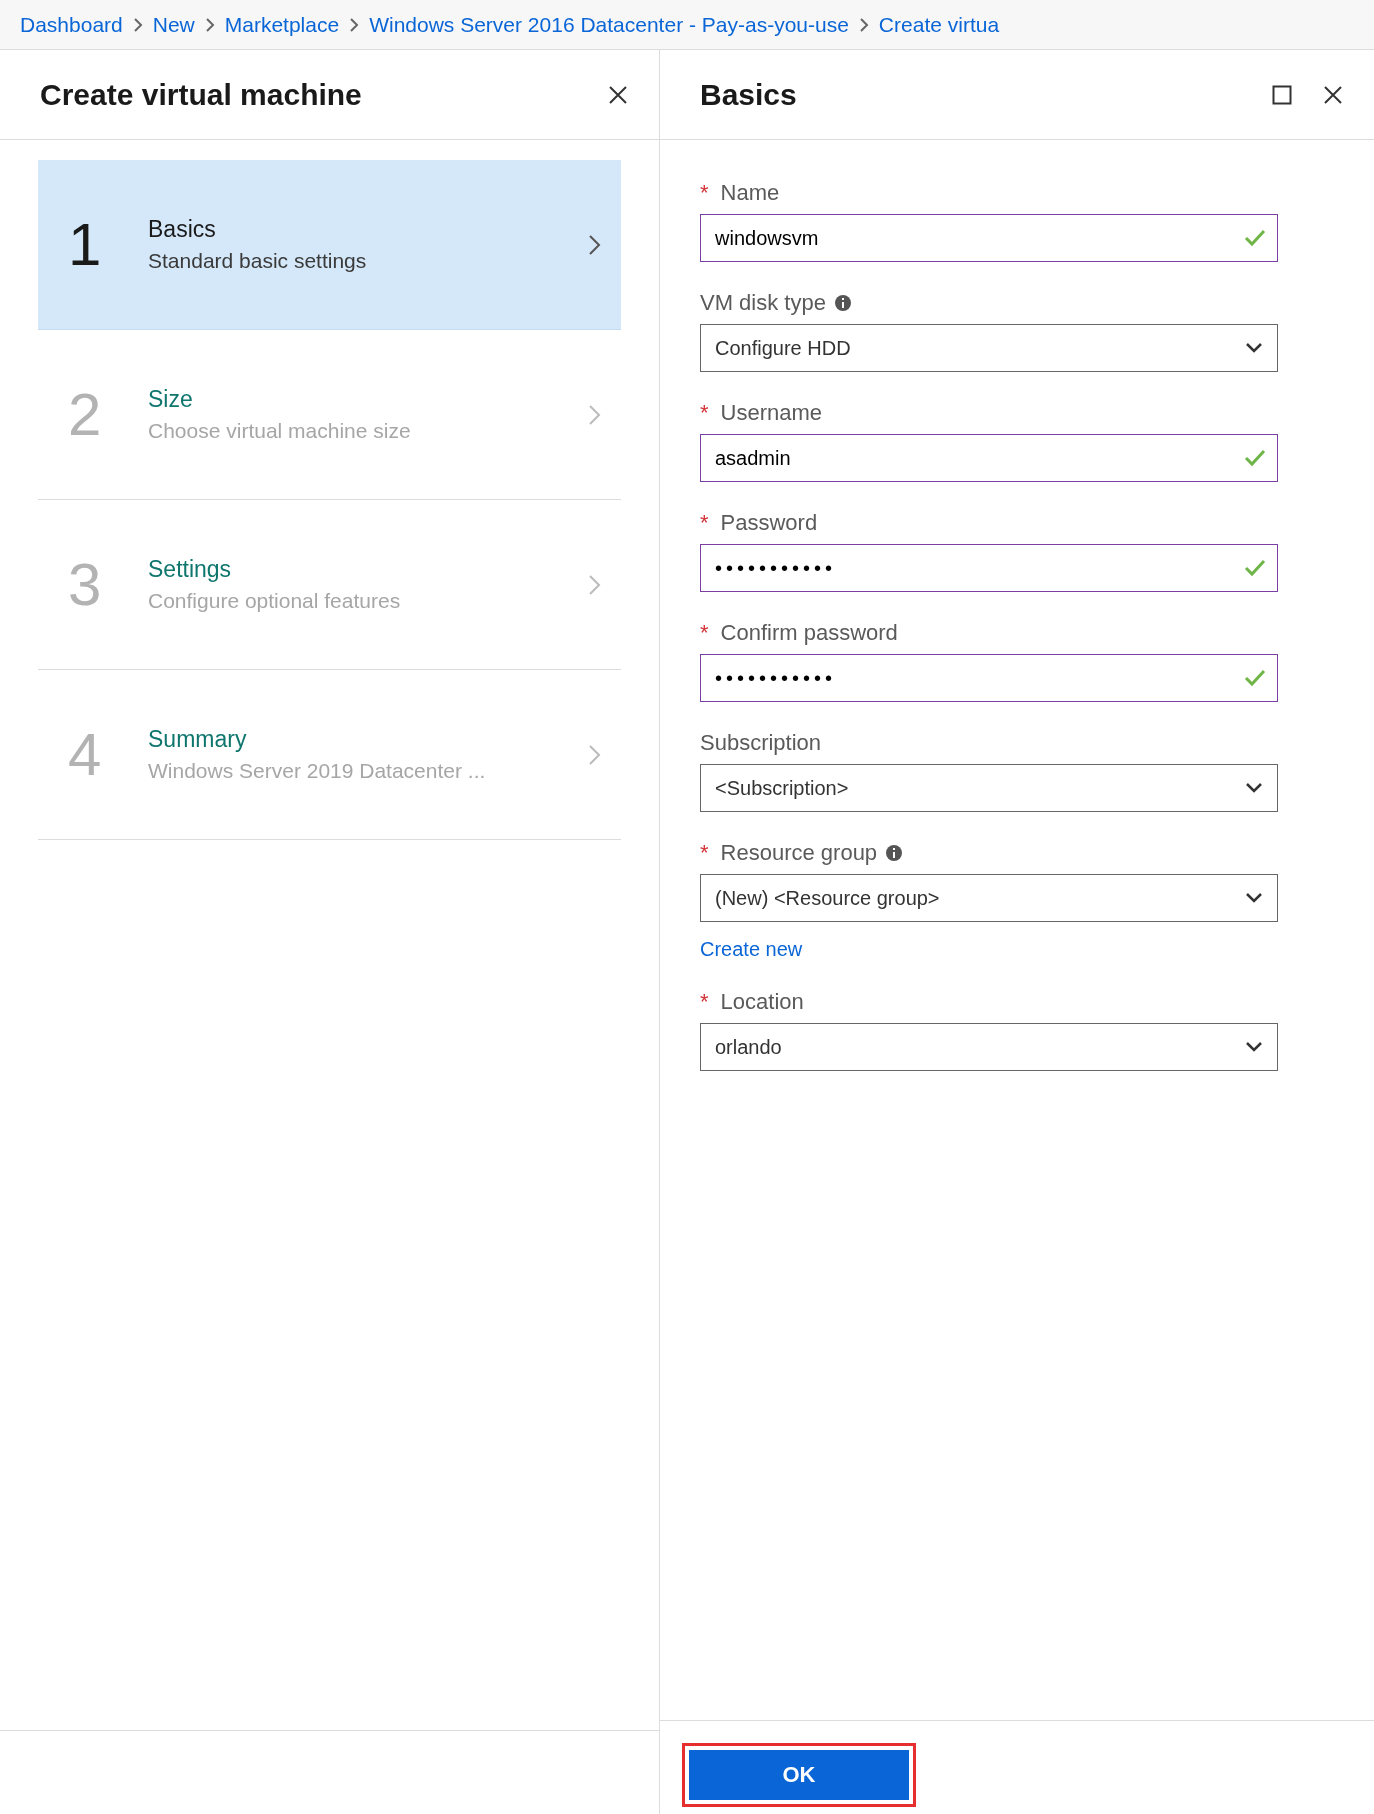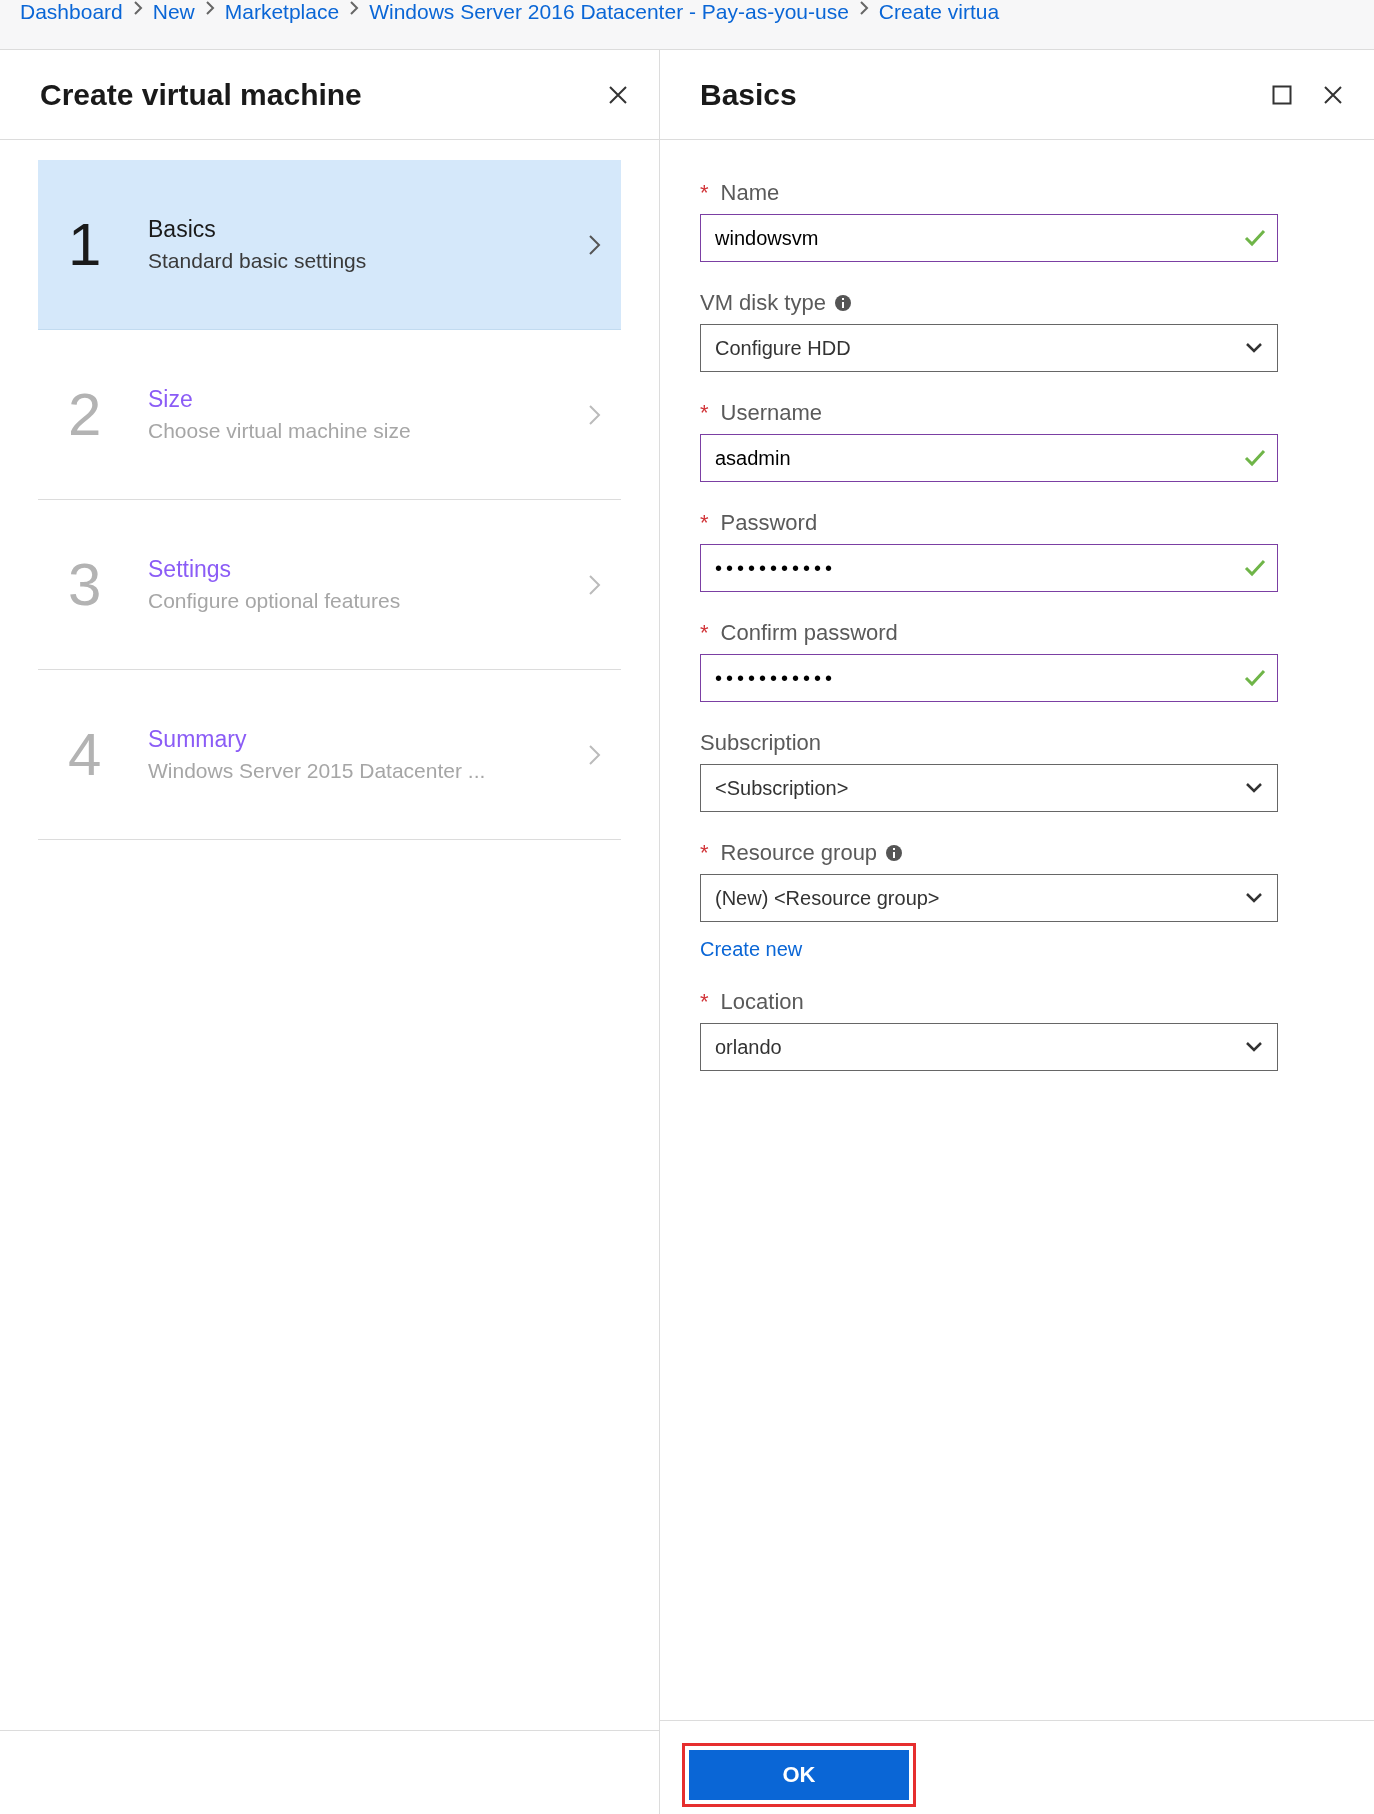--- a/index.html
+++ b/index.html
@@ -14,21 +14,21 @@
     overflow: hidden;
   }
 
   
   .crumbs {
     height: 50px;
     border-bottom: 1px solid #dcdcdc;
     background: #f7f7f8;
     padding: 0 20px;
     display: flex;
-    align-items: flex-start;
+    align-items: center;
     white-space: nowrap;
     overflow: hidden;
     font-size: 21px;
   }
   .crumb { color: #0a66d6; }
   .crumb-sep {
     color: #666;
     font-size: 14px;
     padding: 0 10px 0 10px;
   }
@@ -82,21 +82,21 @@
   }
   .step-num {
     font-size: 60px;
     font-weight: 300;
     color: #b3b3b3;
     width: 80px;
     text-align: left;
   }
   .step.active .step-num { color: #1a1a1a; }
   .step-body { flex: 1; }
-  .step-title { font-size: 23px; color: #8b5cf6; line-height:1.2; }
+  .step-title { font-size: 23px; color: #0f766e; line-height:1.2; }
   .step.active .step-title { color: #1a1a1a; }
   .step-sub { font-size: 21px; color: #a6a6a6; margin-top: 6px; white-space:nowrap; overflow:hidden; text-overflow:ellipsis; max-width:360px;}
   .step.active .step-sub { color: #3a3a3a; }
   .step-chev { color:#666; }
   .step-chev svg { display:block; }
 
   .left-footer {
     margin-top: auto;
     border-top: 1px solid #dcdcdc;
     height: 84px;
@@ -259,21 +259,21 @@
           <svg width="14" height="24" viewBox="0 0 14 24">
               <path d="M3 3l9 9-9 9" fill="none" stroke="#bbb" stroke-width="2"></path>
             </svg>
         </span>
       </div>
 
       <div class="step">
         <div class="step-num">4</div>
         <div class="step-body">
           <div class="step-title">Summary</div>
-          <div class="step-sub">Windows Server 2015 Datacenter ...</div>
+          <div class="step-sub">Windows Server 2019 Datacenter ...</div>
         </div>
         <span class="step-chev">
           <svg width="14" height="24" viewBox="0 0 14 24">
               <path d="M3 3l9 9-9 9" fill="none" stroke="#bbb" stroke-width="2"></path>
             </svg>
         </span>
       </div>
     </div>
 
     <div class="left-footer"></div>

